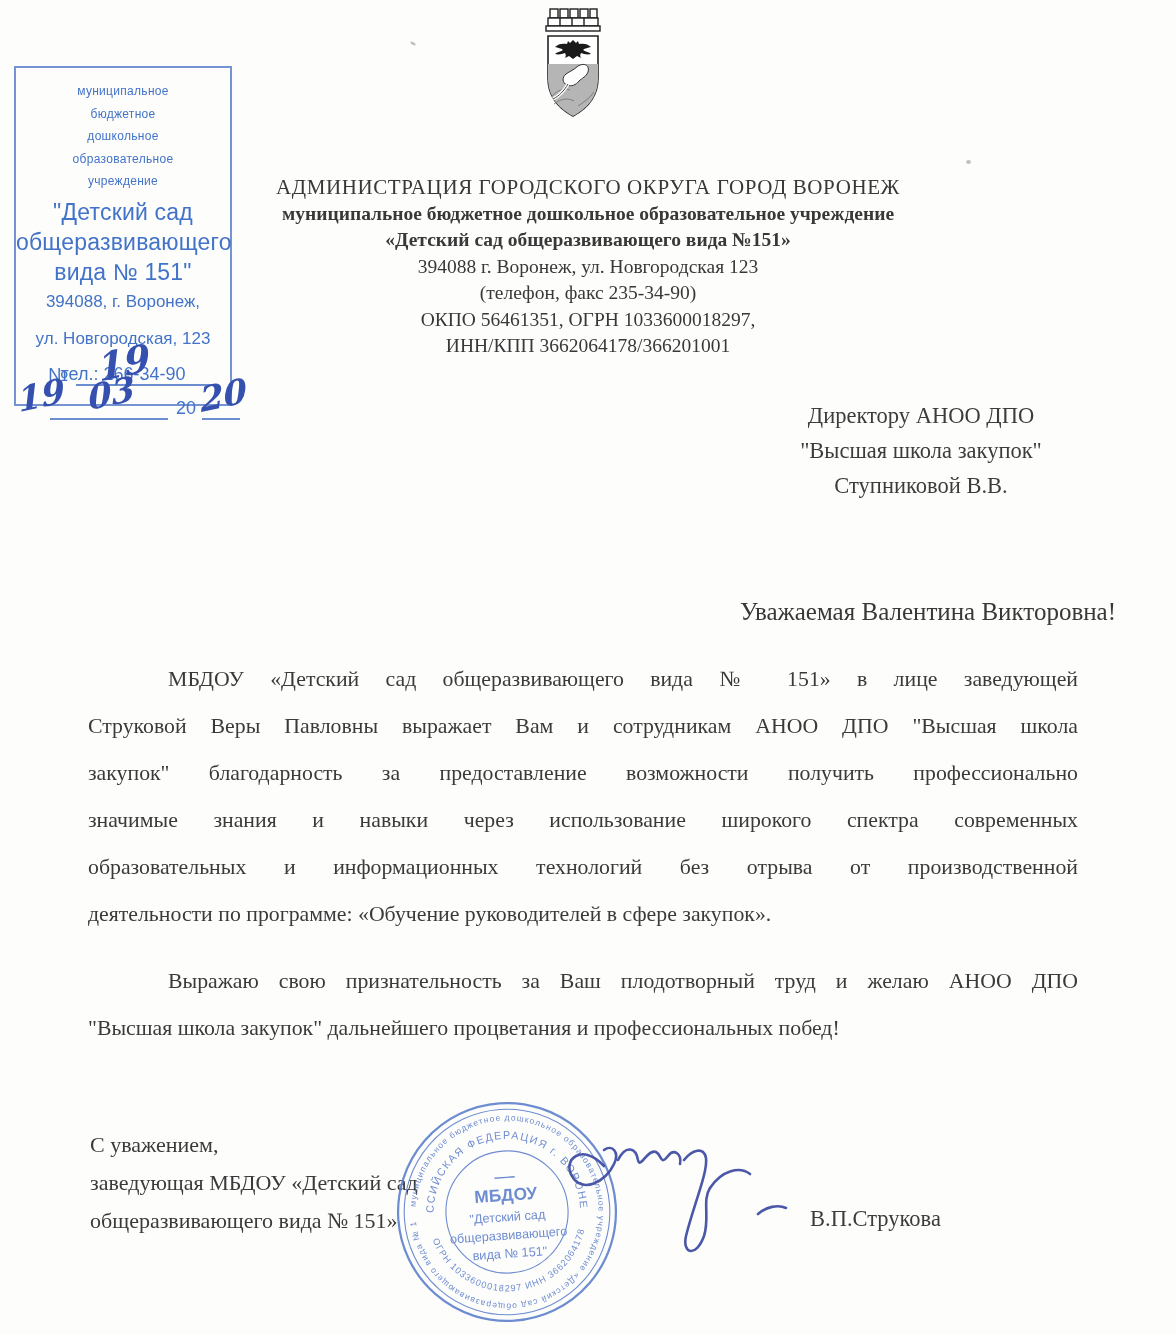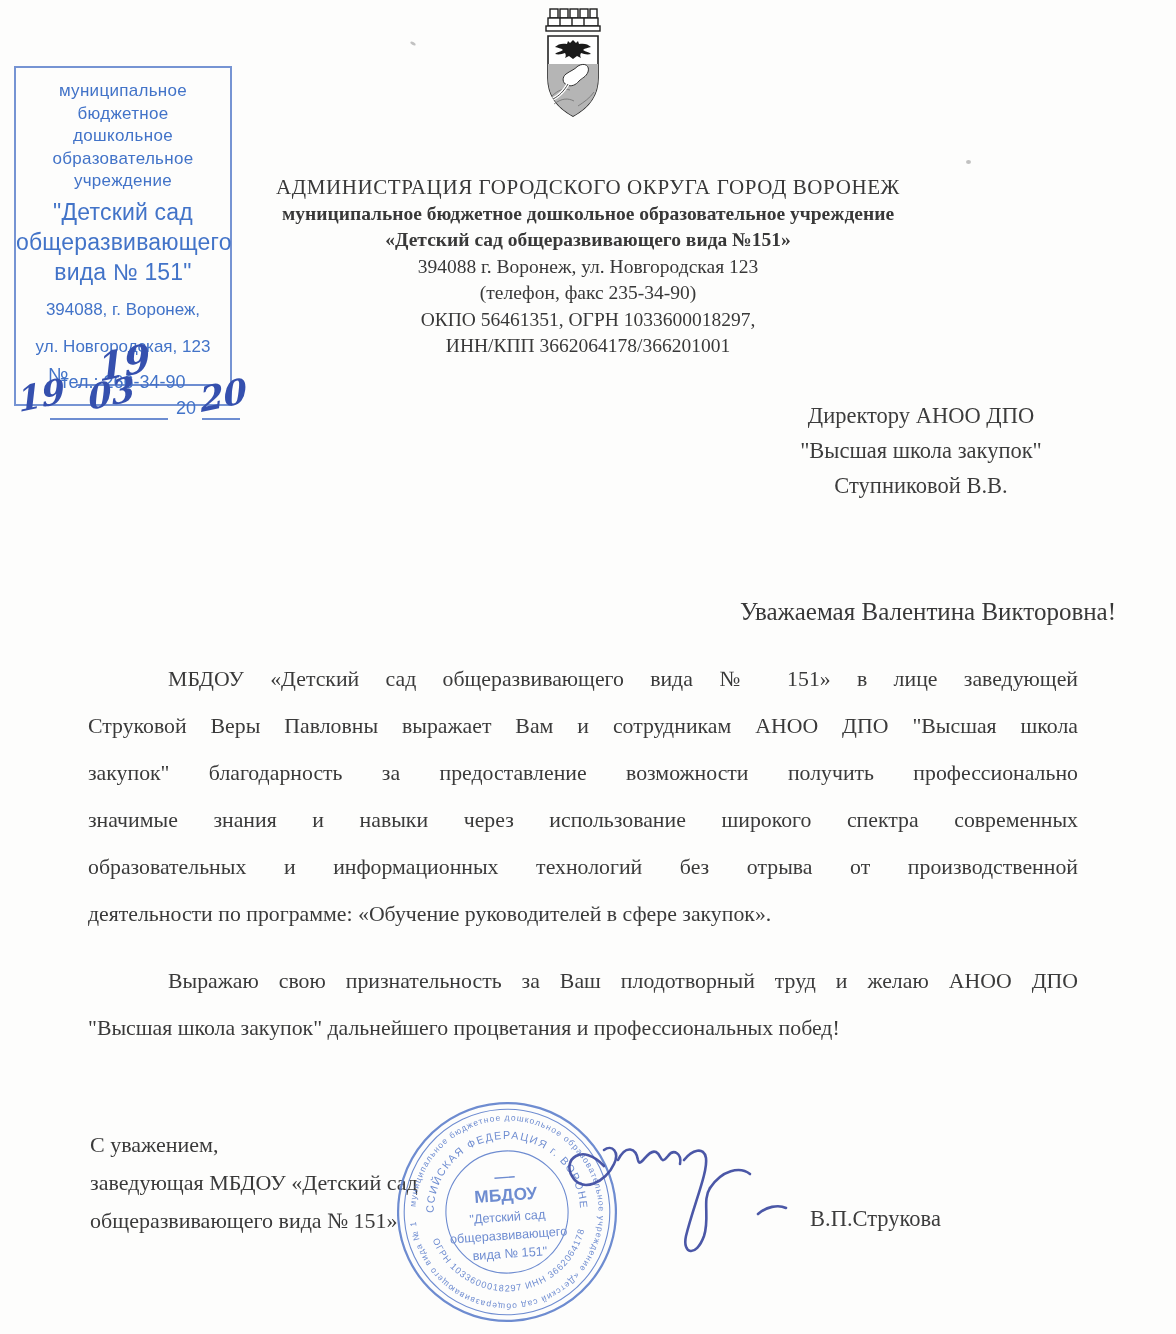--- a/index.html
+++ b/index.html
@@ -8,23 +8,23 @@
     font-family:"Liberation Serif", serif;color:#383838;overflow:hidden;
     box-shadow:0 0 6px rgba(0,0,0,.25);
   }
   
   .corner-stamp{
     position:absolute;left:14px;top:66px;width:218px;height:340px;
     border:2px solid rgba(72,112,198,.75);
     font-family:"Liberation Sans", sans-serif;color:#4273c8;text-align:center;
     box-sizing:border-box;padding-top:12px;
   }
-  .cs-small{font-size:17px;line-height:22.5px;letter-spacing:.3px;text-align:center;}
+  .cs-small{font-size:12px;line-height:22.5px;letter-spacing:.3px;text-align:center;}
   .cs-big{font-size:23px;line-height:30px;margin-top:4px;letter-spacing:.2px;}
-  .cs-addr{font-size:17px;line-height:22px;margin-top:12px;}
+  .cs-addr{font-size:17px;line-height:22px;margin-top:4px;}
   .cs-phone{font-size:18px;margin-top:14px;}
   .cs-row{position:absolute;left:10px;right:10px;height:32px;text-align:left;}
   .num-row{top:290px;}
   .date-row{top:322px;}
   .cs-label{font-size:19px;position:absolute;left:22px;top:6px;}
   .blank{position:absolute;border-bottom:2px solid rgba(72,112,198,.8);height:24px;}
   .hw{
     position:absolute;font-family:"DejaVu Serif", serif;font-style:italic;
     color:#3550ae;transform:rotate(-12deg) skewX(-8deg);font-weight:bold;line-height:1;
   }

